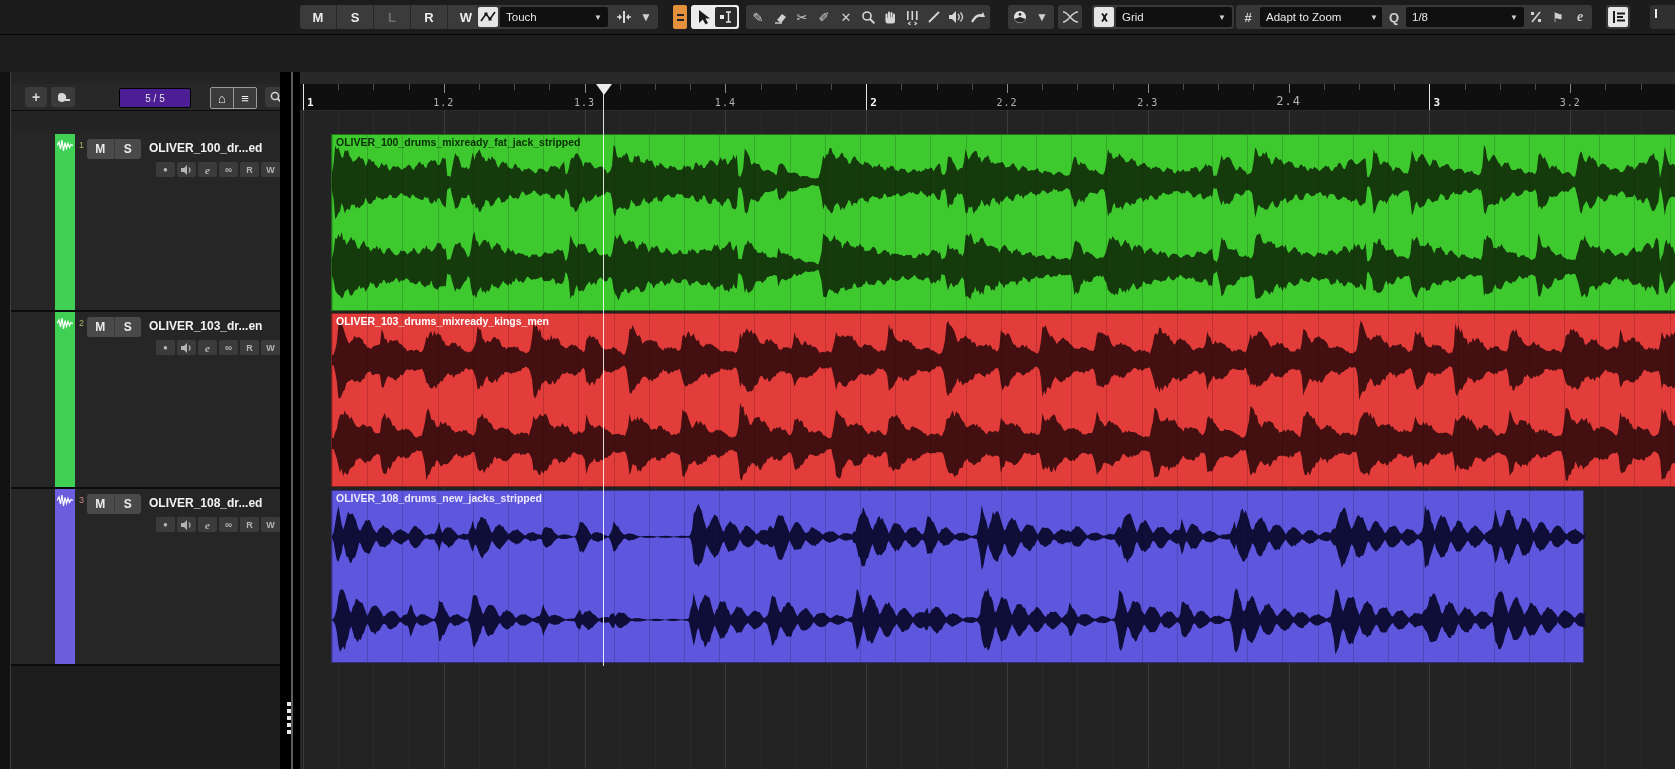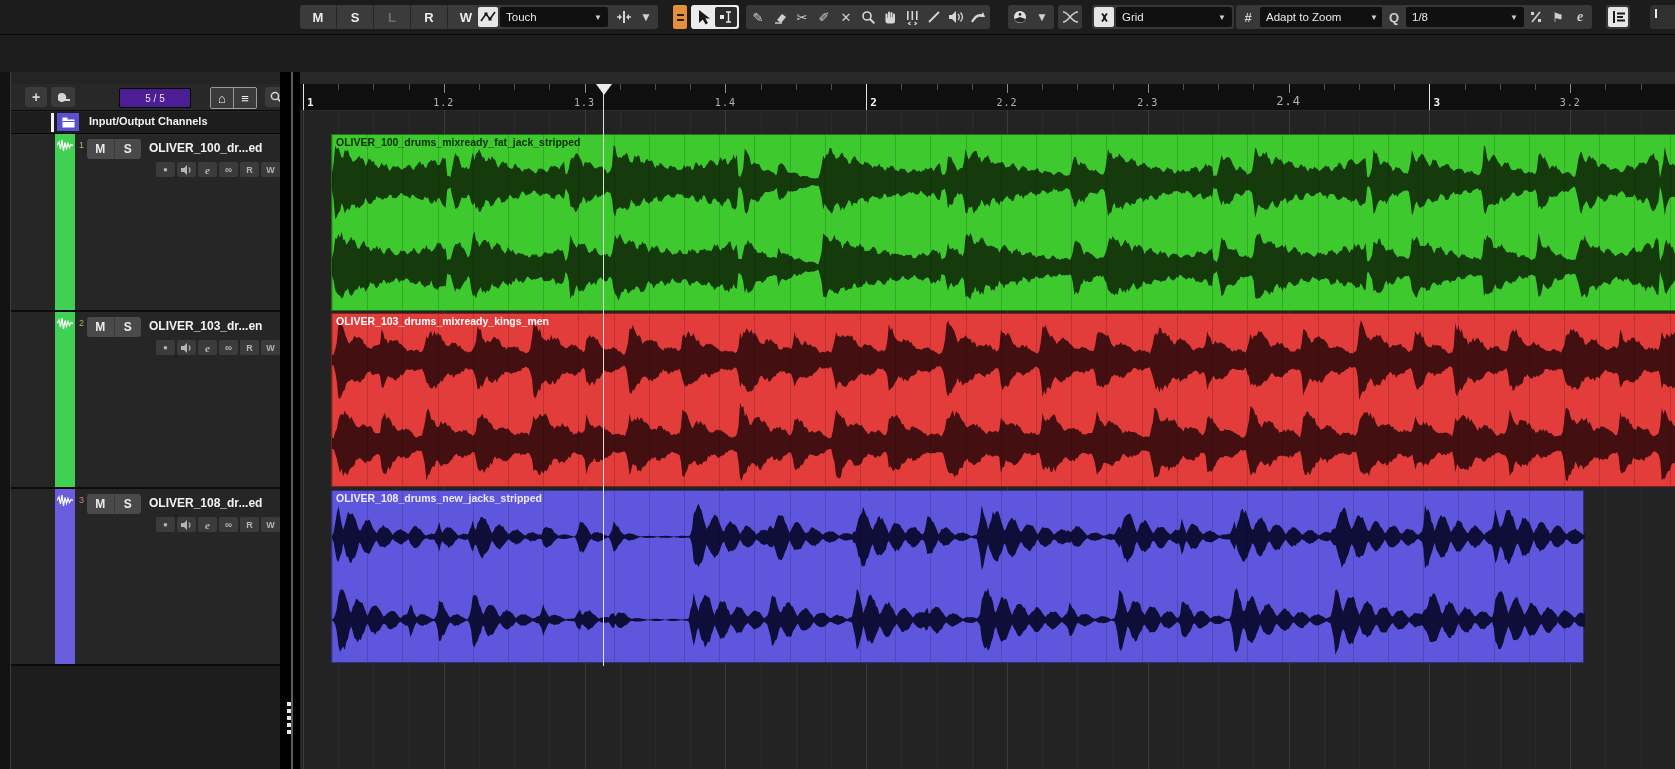--- a/index.html
+++ b/index.html
@@ -310,31 +310,20 @@
             </div>
         </div>
         <div class="pbtn" style="left:254px;width:22px">
           <svg width="14" height="14" viewBox="0 0 14 14">
               <circle cx="6" cy="6" r="3.6" fill="none" stroke="#d6d6d6" stroke-width="1.5"></circle>
               <path d="M8.6,8.6 L12.4,12.4" stroke="#d6d6d6" stroke-width="1.8"></path>
             </svg>
         </div>
       </div>
 
-      <div class="iorow">
-        <div class="selbar"></div>
-        <div class="folderbox">
-          <svg width="13" height="11" viewBox="0 0 13 11">
-              <rect x="0.5" y="0.5" width="5" height="3" fill="#fff"></rect>
-              <rect x="0.5" y="2.5" width="12" height="8" fill="#fff"></rect>
-              <rect x="0.5" y="4" width="12" height="1" fill="#5a50cf"></rect>
-            </svg>
-        </div>
-        <span class="iolabel">Input/Output Channels</span>
-      </div>
 
       <div id="tracks">
           <div class="trow" style="top: 62px; height: 176px;">
             <div class="tstrip" style="background:#3fd054"></div>
             <div class="ticon"><svg width="16" height="13" viewBox="0 0 16 13">
                 <polyline points="0,6.5 2,3 3.5,10 5,1 6.5,12 8,3.5 9.5,9.5 11,4.5 12.5,8.5 14,5.5 16,6.5" fill="none" stroke="#fff" stroke-width="1.2"></polyline>
               </svg></div>
             <span class="tnum" style="color:#a9b56b">1</span>
             <div class="msgrp">
               <div class="msbtn">M</div>

